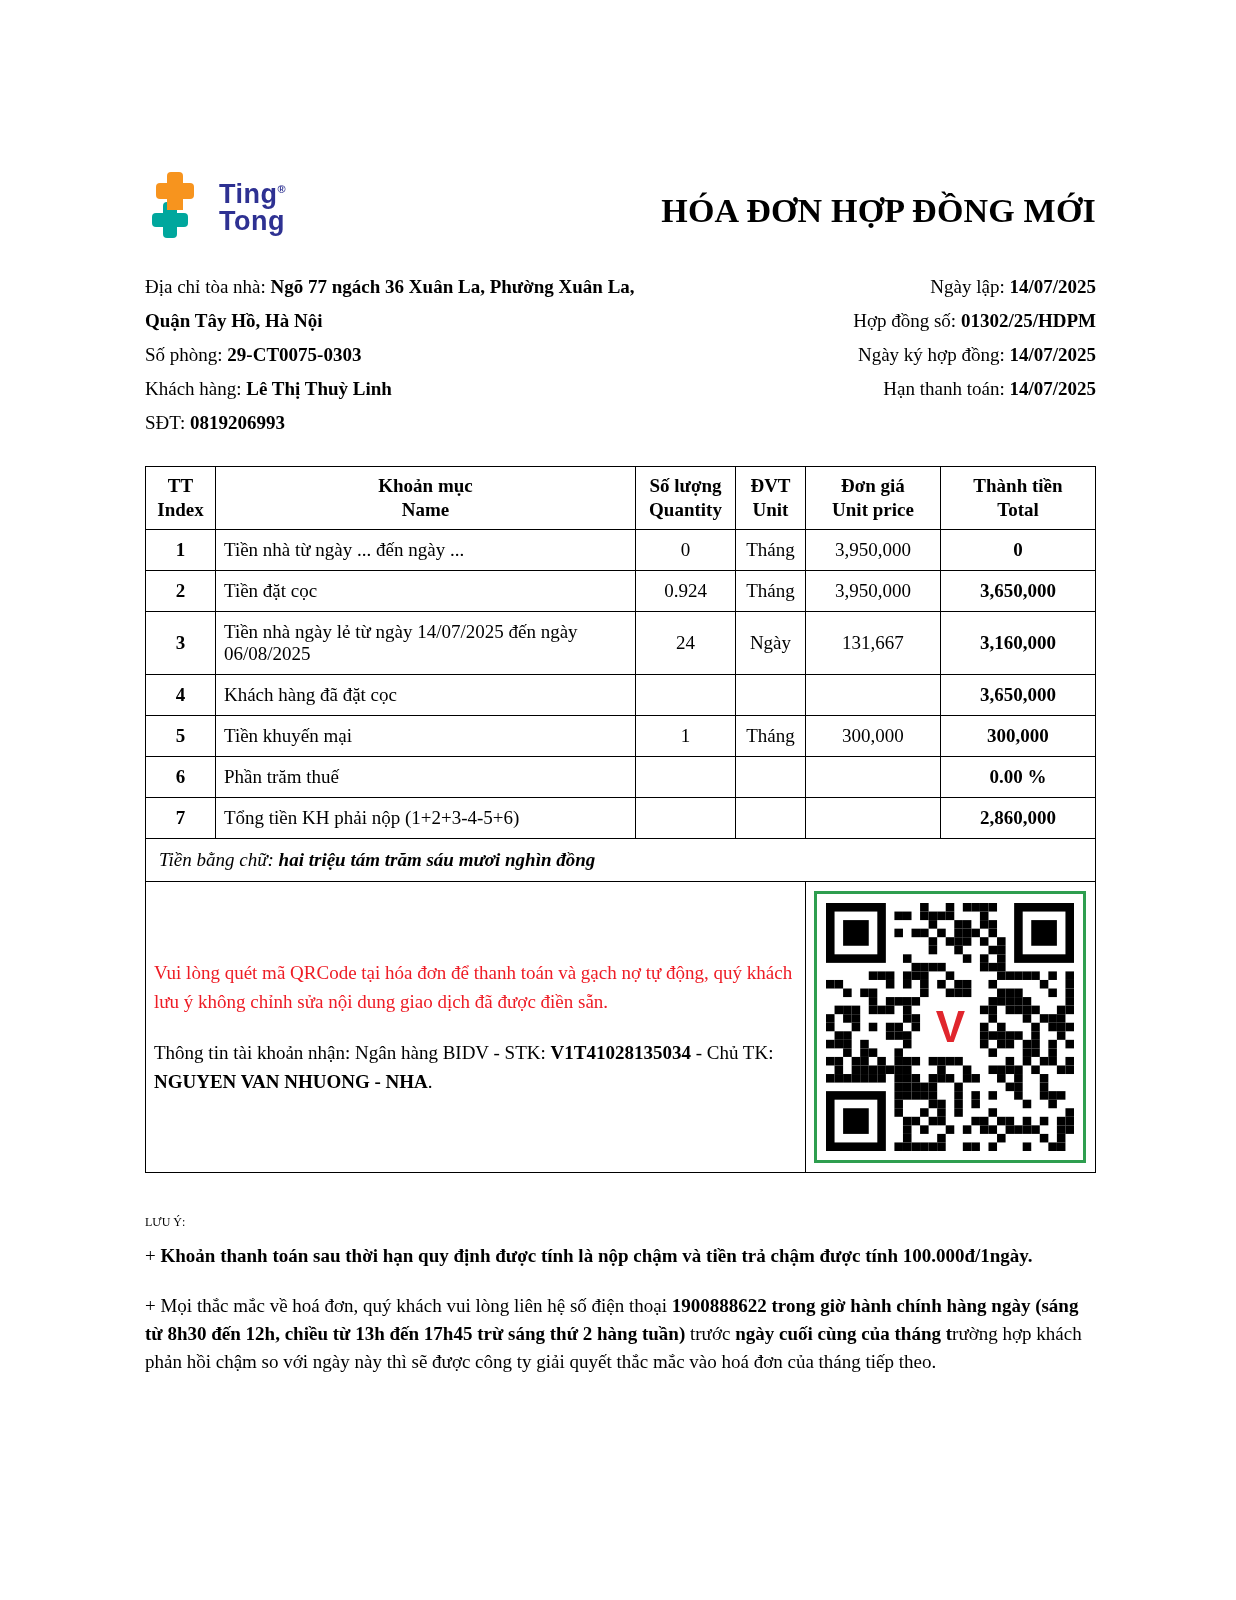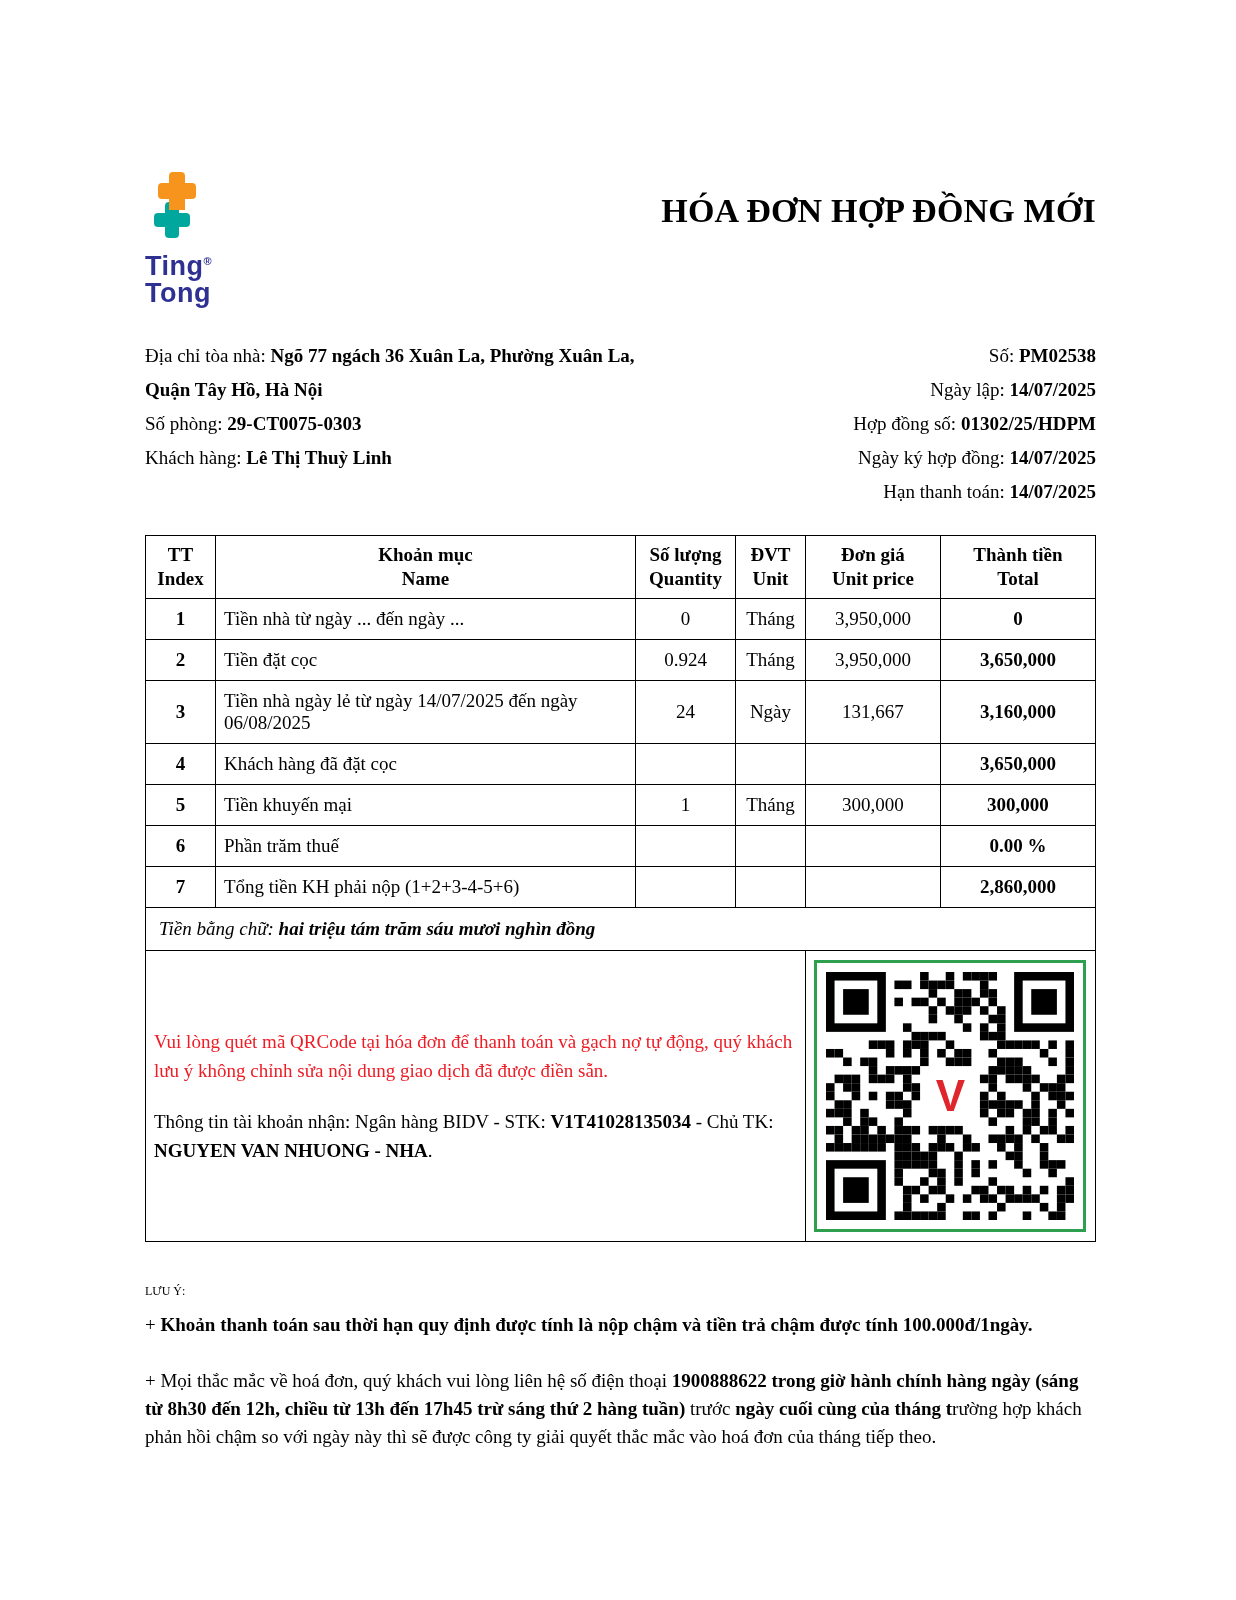--- a/index.html
+++ b/index.html
@@ -5,21 +5,21 @@
   * { margin:0; padding:0; box-sizing:border-box; }
   html,body { background:#ffffff; }
   body {
     width:1236px; height:1600px; position:relative;
     font-family:"Liberation Serif", serif; color:#000;
   }
   .page { position:absolute; left:145px; top:172px; width:951px; }
 
   
   .header { display:flex; justify-content:space-between; align-items:flex-start; }
-  .logo { display:flex; align-items:center; gap:10px;flex-direction:column; }
+  .logo { display:flex; align-items:center; gap:10px; }
   .logo-text { font-family:"Liberation Sans", sans-serif; font-weight:bold; color:#2e3192; font-size:27px; line-height:27px; letter-spacing:0.5px; }
   .logo-text .reg { font-size:11px; vertical-align:super; }
   .title { font-size:34px; font-weight:bold; margin-top:20px; letter-spacing:0.2px; }
 
   
   .info { display:flex; justify-content:flex-end; margin-top:32px;gap:45px; }
   .info-left { width:58%; }
   .info-right { width:40%; text-align:right; }
   .info div.line { font-size:19px; line-height:34px; }
   .info b { font-weight:bold; }
@@ -44,21 +44,21 @@
   .account { font-size:19px; line-height:29px; }
   td.qr-cell { padding:8px; }
   .qr-frame { position:relative; width:272px; height:272px; border:3px solid #2e9e4f; background:#fff; margin:0 auto; display:flex; align-items:center; justify-content:center; }
   .qr-frame svg { width:248px; height:248px; background:#fff; }
   .qr-logo { position:absolute; left:50%; top:50%; transform:translate(-50%,-50%); width:52px; height:52px; background:#fff; display:flex; align-items:center; justify-content:center; font-family:"Liberation Sans", sans-serif; font-weight:bold; font-size:44px; color:#e0262d; }
 
   
   .notes { margin-top:42px; }
   .notes-heading { font-size:12px; font-weight:normal; }
   .note1 { font-size:19px; font-weight:bold; margin-top:12px; line-height:28px; }
-  .note2 { font-size:19px; margin-top:28px; line-height:28px; }
+  .note2 { font-size:19px; margin-top:22px; line-height:28px; }
   .note2 b { font-weight:bold; }
 </style>
 </head>
 <body>
 
 <div class="page">
 
   <div class="header">
     <div class="logo">
       <svg width="64" height="66" viewBox="0 0 64 66" aria-hidden="true">
@@ -79,23 +79,23 @@
     </div>
     <h1 class="title">HÓA ĐƠN HỢP ĐỒNG MỚI</h1>
   </div>
 
   <div class="info">
     <div class="info-left">
       <div class="line"><span>Địa chỉ tòa nhà: </span><b>Ngõ 77 ngách 36 Xuân La, Phường Xuân La,</b></div>
       <div class="line"><b>Quận Tây Hồ, Hà Nội</b></div>
       <div class="line"><span>Số phòng: </span><b>29-CT0075-0303</b></div>
       <div class="line"><span>Khách hàng: </span><b>Lê Thị Thuỳ Linh</b></div>
+      <div class="line"><span>SĐT: </span><b>0819206993</b></div>
     </div>
     <div class="info-right">
-      <div class="line"><span>Số: </span><b>PM02538</b></div>
       <div class="line"><span>Ngày lập: </span><b>14/07/2025</b></div>
       <div class="line"><span>Hợp đồng số: </span><b>01302/25/HDPM</b></div>
       <div class="line"><span>Ngày ký hợp đồng: </span><b>14/07/2025</b></div>
       <div class="line"><span>Hạn thanh toán: </span><b>14/07/2025</b></div>
     </div>
   </div>
 
   <table class="invoice">
     <colgroup>
       <col style="width:70px">

